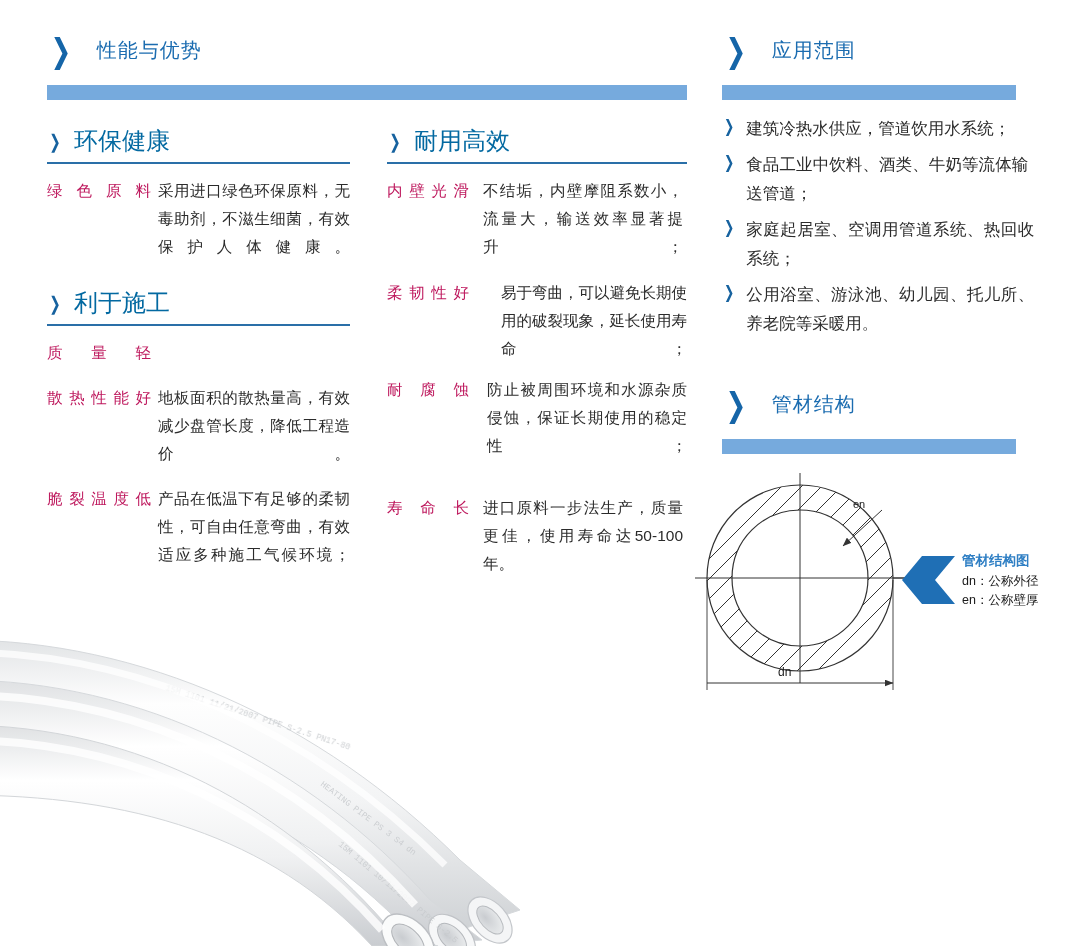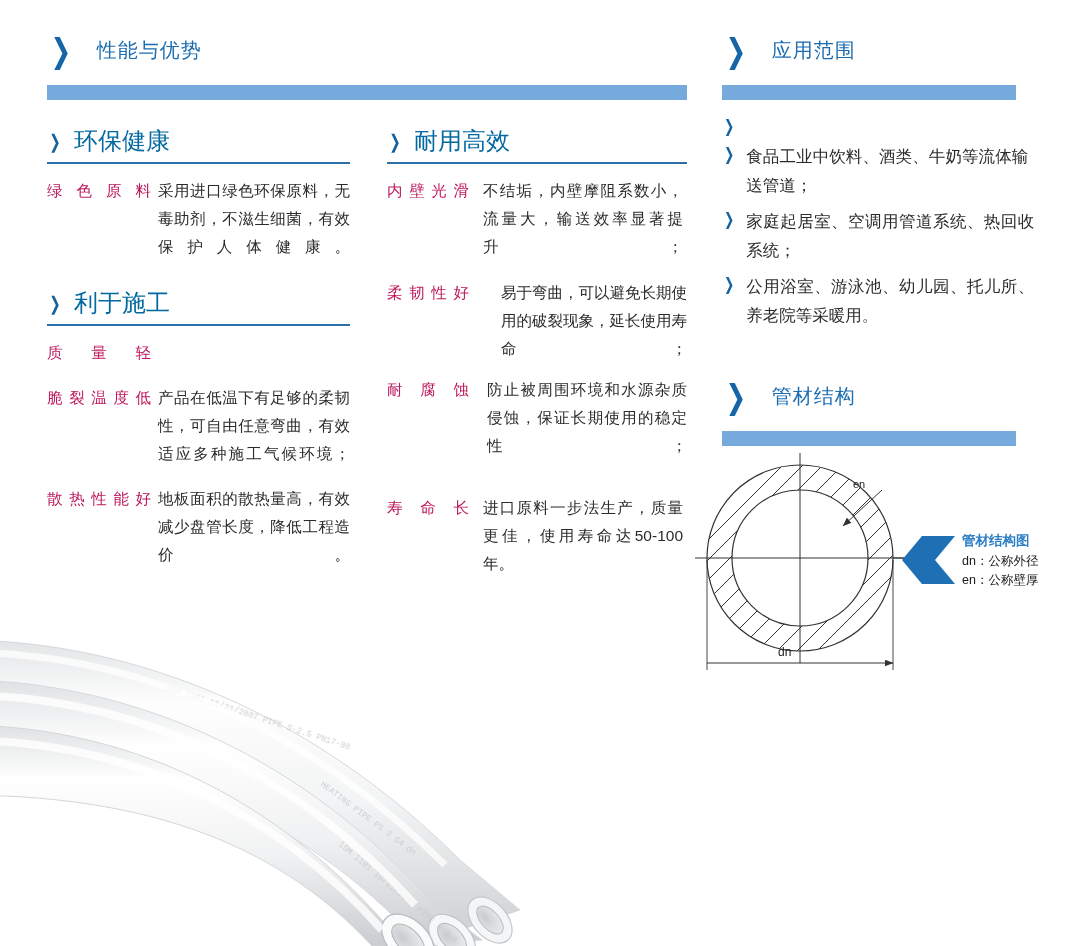--- a/index.html
+++ b/index.html
@@ -54,21 +54,21 @@
   
   .blist { margin-top: 14px; }
   .bitem { display: flex; gap: 10px; margin-bottom: 7px; }
   .bitem .chev-sm { font-size: 17px; margin-top: 4px; }
   .bitem-txt {
     color: #2b2b2b; font-size: 16.5px; line-height: 29px;
     text-align: justify; text-align-last: left;
   }
 
   
-  #diagram { position: absolute; left: 690px; top: 448px; width: 392px; height: 240px; }
+  #diagram { position: absolute; left: 690px; top: 468px; width: 392px; height: 240px; }
   .legend-title { fill: #2f7fc4; font-size: 13.5px; font-weight: bold; }
   .legend-line  { fill: #1a1a1a; font-size: 12.5px; }
 
   
   #pipes { position: absolute; left: -10px; top: 600px; width: 700px; height: 346px; }
 </style>
 </head>
 <body>
 
 <div id="left-head">
@@ -98,26 +98,26 @@
     <div class="sub-head">
       <span class="chev-sm">❯</span>
       <span class="sub-title">利于施工</span>
     </div>
     <div class="sub-rule"></div>
 
     <div class="feat">
       <div class="feat-label" style="width:104px;">质量轻</div>
     </div>
     <div class="feat" style="margin-top:17px;">
+      <div class="feat-label" style="width:104px;">散热性能好</div>
+      <div class="feat-text" style="width:192px;margin-left:7px;">地板面积的散热量高，有效减少盘管长度，降低工程造价。</div>
+    </div>
+    <div class="feat" style="margin-top:17px;">
       <div class="feat-label" style="width:104px;">脆裂温度低</div>
       <div class="feat-text" style="width:192px;margin-left:7px;">产品在低温下有足够的柔韧性，可自由任意弯曲，有效适应多种施工气候环境；</div>
-    </div>
-    <div class="feat" style="margin-top:17px;">
-      <div class="feat-label" style="width:104px;">散热性能好</div>
-      <div class="feat-text" style="width:192px;margin-left:7px;">地板面积的散热量高，有效减少盘管长度，降低工程造价。</div>
     </div>
   </div>
 </div>
 
 <div id="col-mid">
   <div class="sub-head">
     <span class="chev-sm">❯</span>
     <span class="sub-title">耐用高效</span>
   </div>
   <div class="sub-rule"></div>
@@ -146,20 +146,21 @@
     <div class="sec-title-row">
       <span class="chev-big">❯</span>
       <span class="sec-title">应用范围</span>
     </div>
     <div class="sec-bar" style="margin-top:18px;width:294px;"></div>
   </div>
 
   <div class="blist">
     <div class="bitem">
       <span class="chev-sm">❯</span>
+      <span class="bitem-txt">建筑冷热水供应，管道饮用水系统；</span>
     </div>
     <div class="bitem">
       <span class="chev-sm">❯</span>
       <span class="bitem-txt" style="width:282px;">食品工业中饮料、酒类、牛奶等流体输送管道；</span>
     </div>
     <div class="bitem">
       <span class="chev-sm">❯</span>
       <span class="bitem-txt" style="width:288px;font-family:Liberation Serif, serif;">家庭起居室、空调用管道系统、热回收系统；</span>
     </div>
     <div class="bitem">

